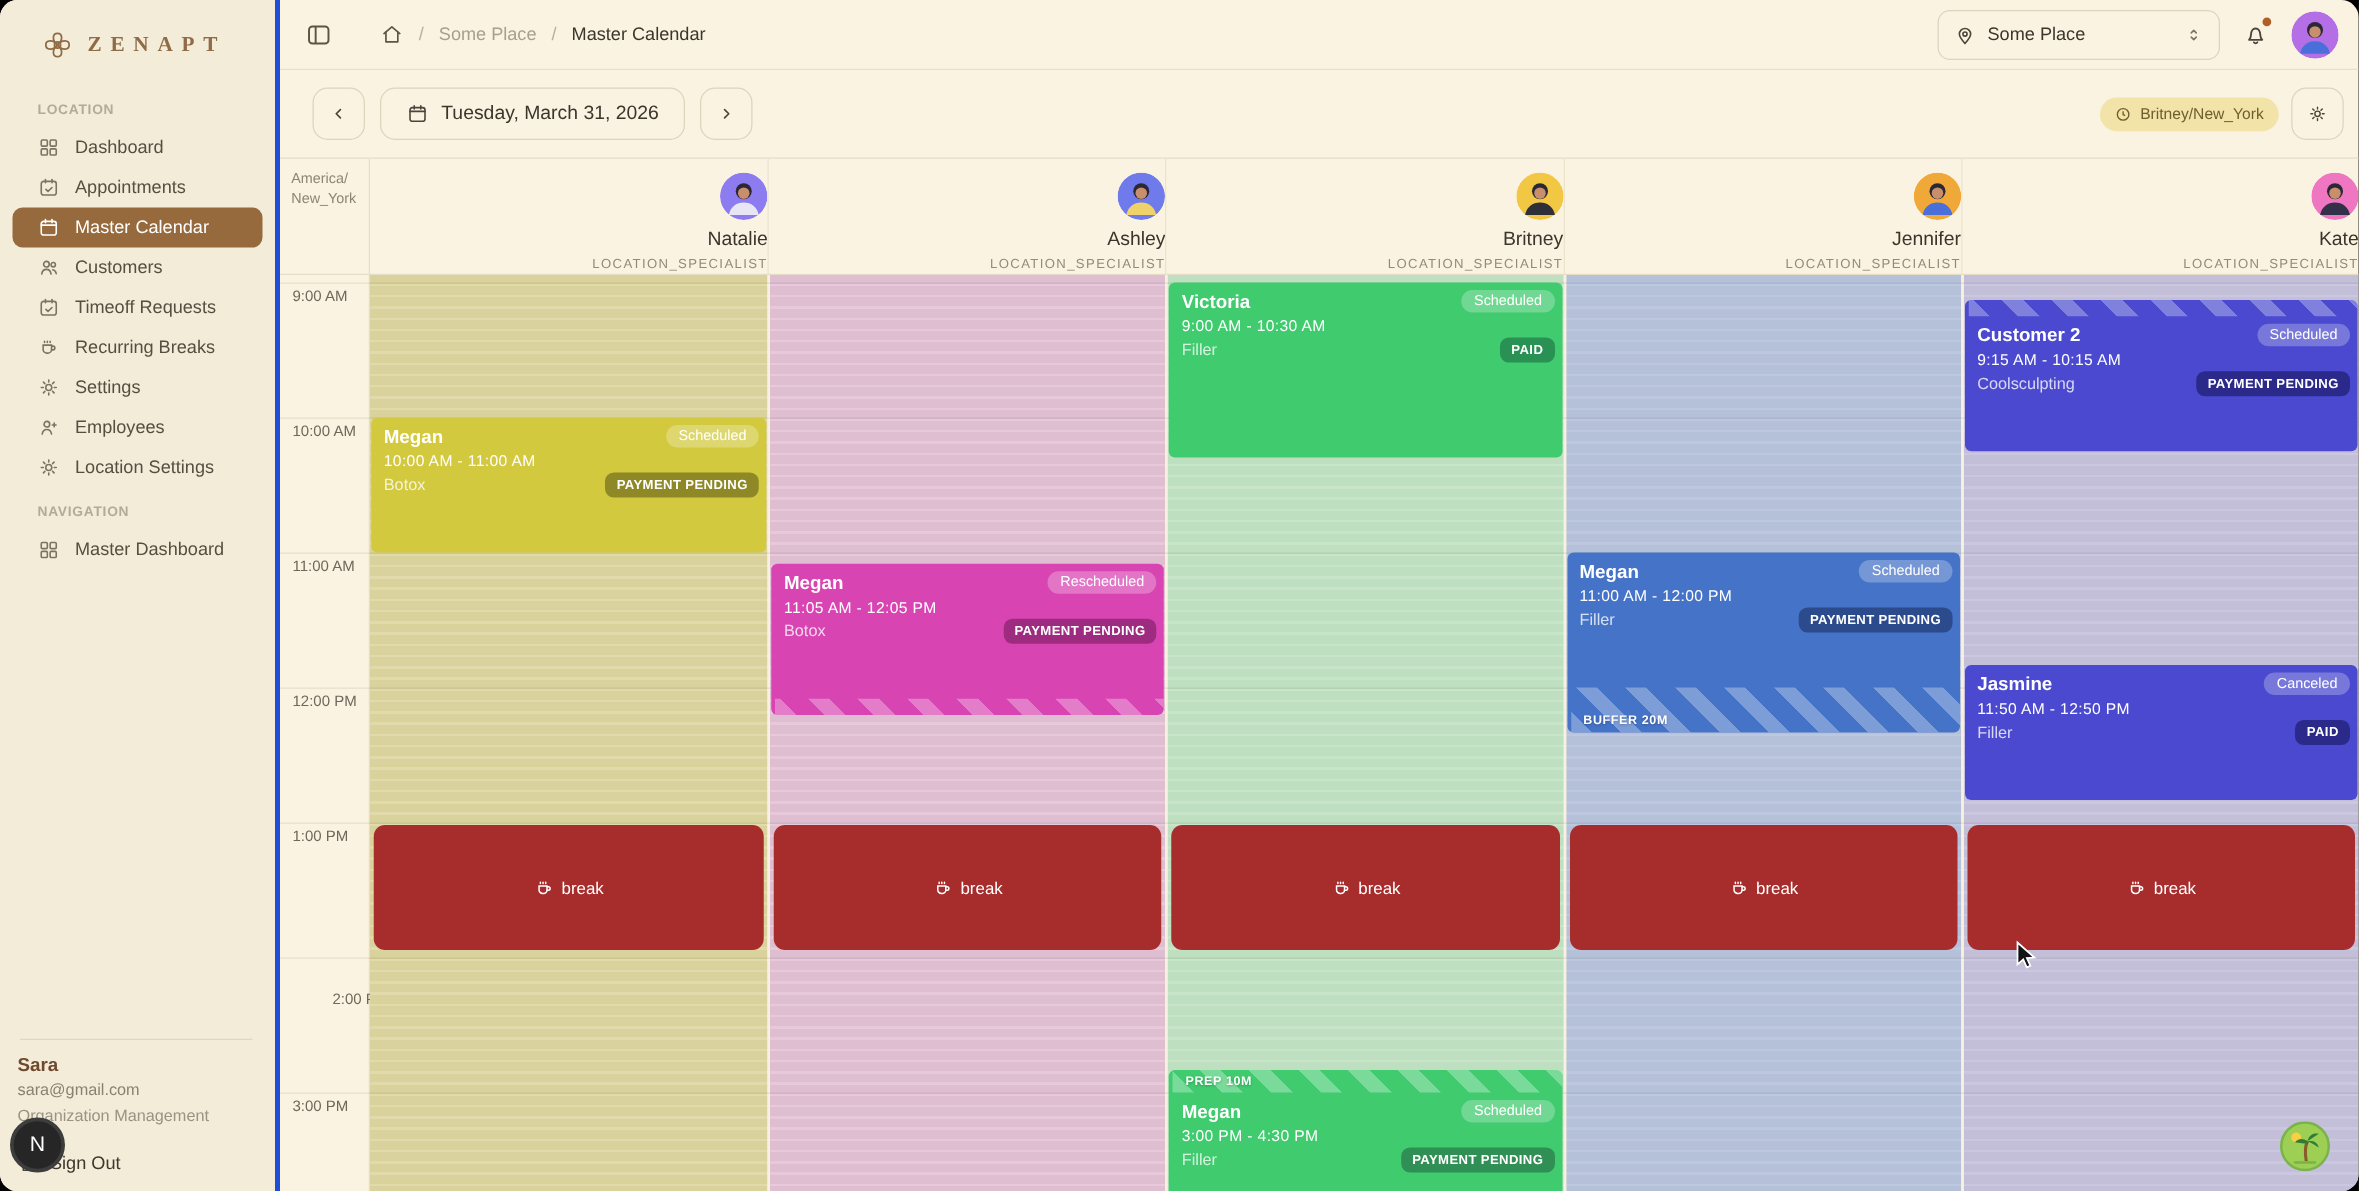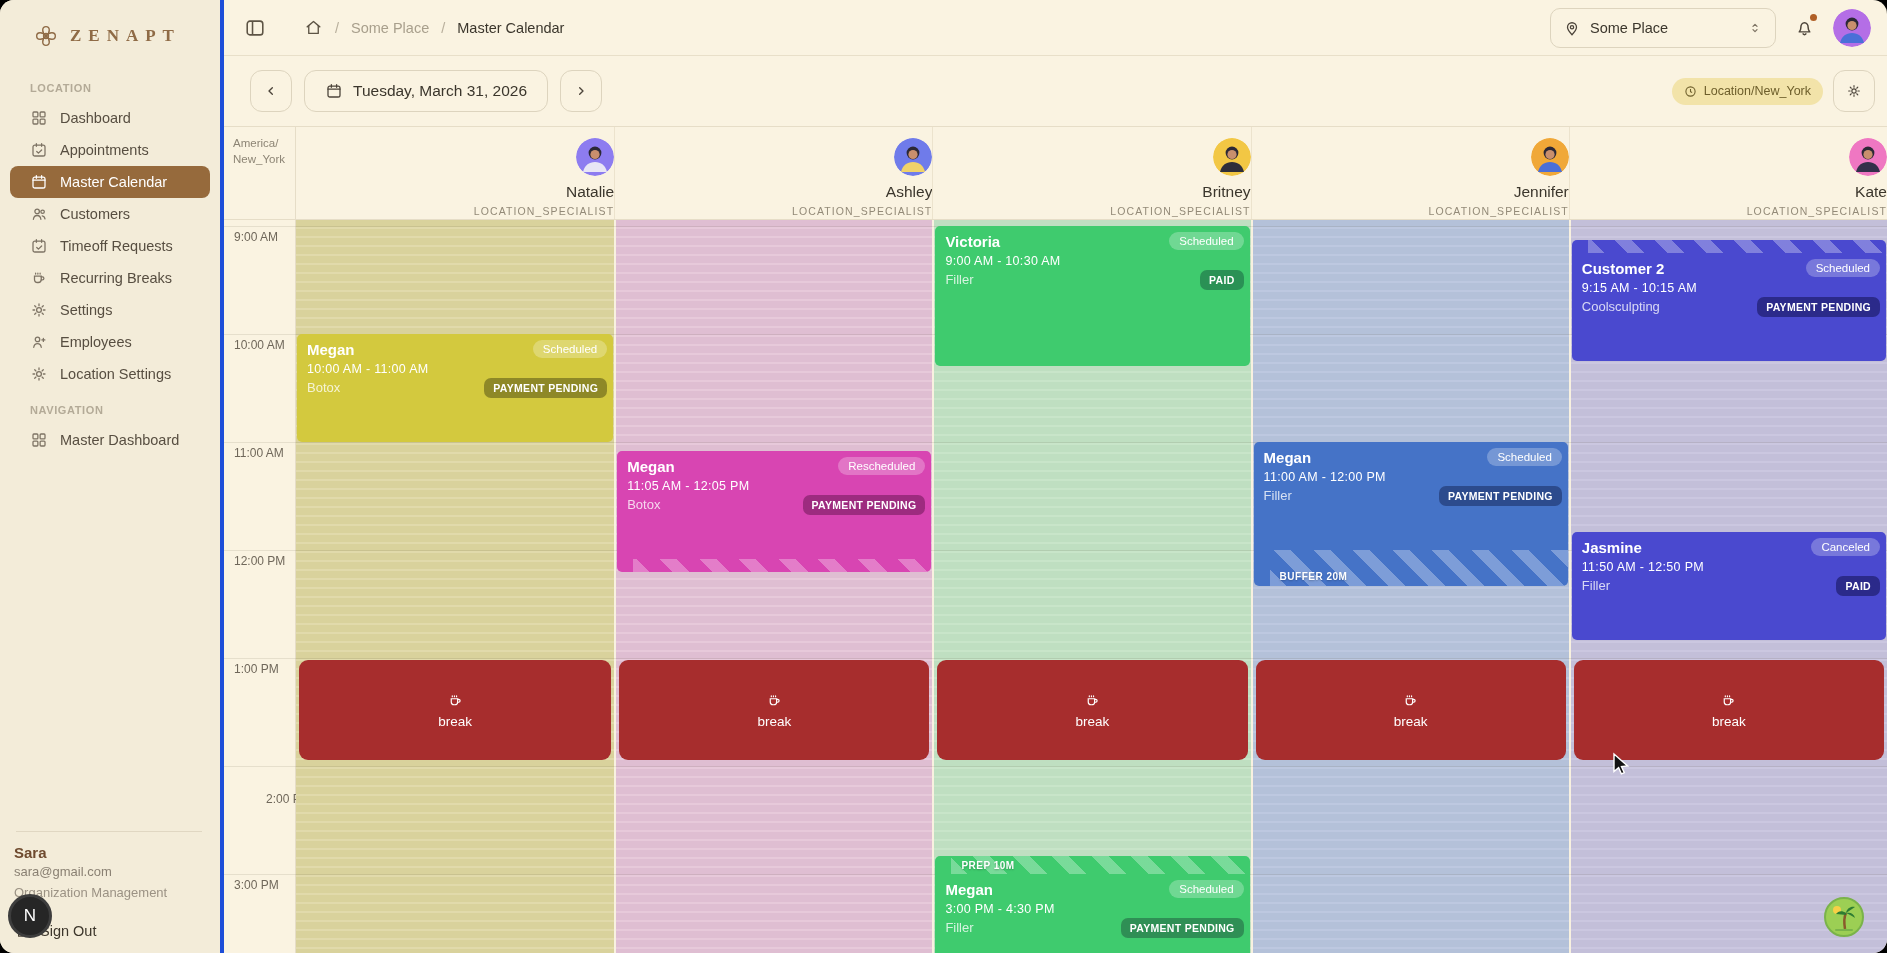--- a/index.html
+++ b/index.html
@@ -72,26 +72,26 @@
   .col:first-child{border-left:none;}
   .hline{position:absolute;left:0;right:0;height:1px;background:rgba(90,80,60,.12);z-index:2;}
   .event{position:absolute;left:1px;right:1px;border-radius:5px;z-index:3;color:#fff;cursor:pointer;overflow:hidden;}
   .ev-inner{position:relative;padding:7px 10px;}
   .ev-title{font-size:15px;font-weight:700;}
   .ev-time{font-size:12.5px;margin-top:4px;letter-spacing:.3px;}
   .ev-service{font-size:13px;margin-top:4px;color:rgba(255,255,255,.78);}
   .ev-badges{position:absolute;top:6px;right:6px;display:flex;flex-direction:column;align-items:flex-end;gap:20px;z-index:2;}
   .badge-status{background:rgba(255,255,255,.26);color:#fff;font-size:11.5px;padding:3px 10px;border-radius:999px;}
   .badge-pay{color:#fff;font-size:10.5px;font-weight:700;letter-spacing:.3px;padding:4px 9px;border-radius:7px;}
-  .stripe{position:absolute;left:16px;right:0;display:flex;align-items:center;padding:0 10px;
+  .stripe{position:absolute;left:3px;right:0;display:flex;align-items:center;padding:0 10px;
     background:repeating-linear-gradient(45deg, rgba(255,255,255,.3) 0 12px, rgba(255,255,255,0) 12px 28px);}
   .stripe.top{top:0;}
   .stripe.bottom{bottom:0;align-items:flex-end;padding-bottom:4px;}
   .stripe .s-label{font-size:10px;font-weight:700;letter-spacing:.5px;color:#fff;text-shadow:0 1px 2px rgba(0,0,0,.25);}
-  .break-block{position:absolute;left:3px;right:3px;border-radius:9px;z-index:3;display:flex;flex-direction:column;align-items:center;justify-content:center;gap:5px;color:#fff;cursor:pointer;}
+  .break-block{position:absolute;left:3px;right:3px;border-radius:9px;z-index:3;display:flex;flex-direction:row;align-items:center;justify-content:center;gap:5px;color:#fff;cursor:pointer;}
   .break-block .ic{width:17px;height:17px;display:flex;color:#fff;}
   .break-label{font-size:13.5px;}
 
   
   .cursor{position:absolute;left:1610px;top:752px;z-index:60;pointer-events:none;}
   .palm{position:absolute;left:1824px;top:897px;z-index:50;}
 </style>
 </head>
 <body>
 
@@ -322,21 +322,21 @@
         </span>
       </button>
       <div class="toolbar-right">
         <div class="tz-pill">
           <span class="ic">
             <svg viewBox="0 0 24 24" fill="none" stroke="currentColor" stroke-width="2">
                 <circle cx="12" cy="12" r="8.5"></circle>
                 <path d="M12 7.5v4.7l3 1.7"></path>
               </svg>
           </span>
-          <span>Location/New_York</span>
+          <span>Britney/New_York</span>
         </div>
         <button class="nav-btn">
           <span class="ic">
             <svg viewBox="0 0 24 24" fill="none" stroke="currentColor" stroke-width="1.7" stroke-linecap="round">
               <circle cx="12" cy="12" r="3.2"></circle>
               <path d="M12 4v2.2M12 17.8V20M4 12h2.2M17.8 12H20M6.3 6.3l1.6 1.6M16.1 16.1l1.6 1.6M17.7 6.3l-1.6 1.6M7.9 16.1l-1.6 1.6"></path>
             </svg>
           </span>
         </button>
       </div>

